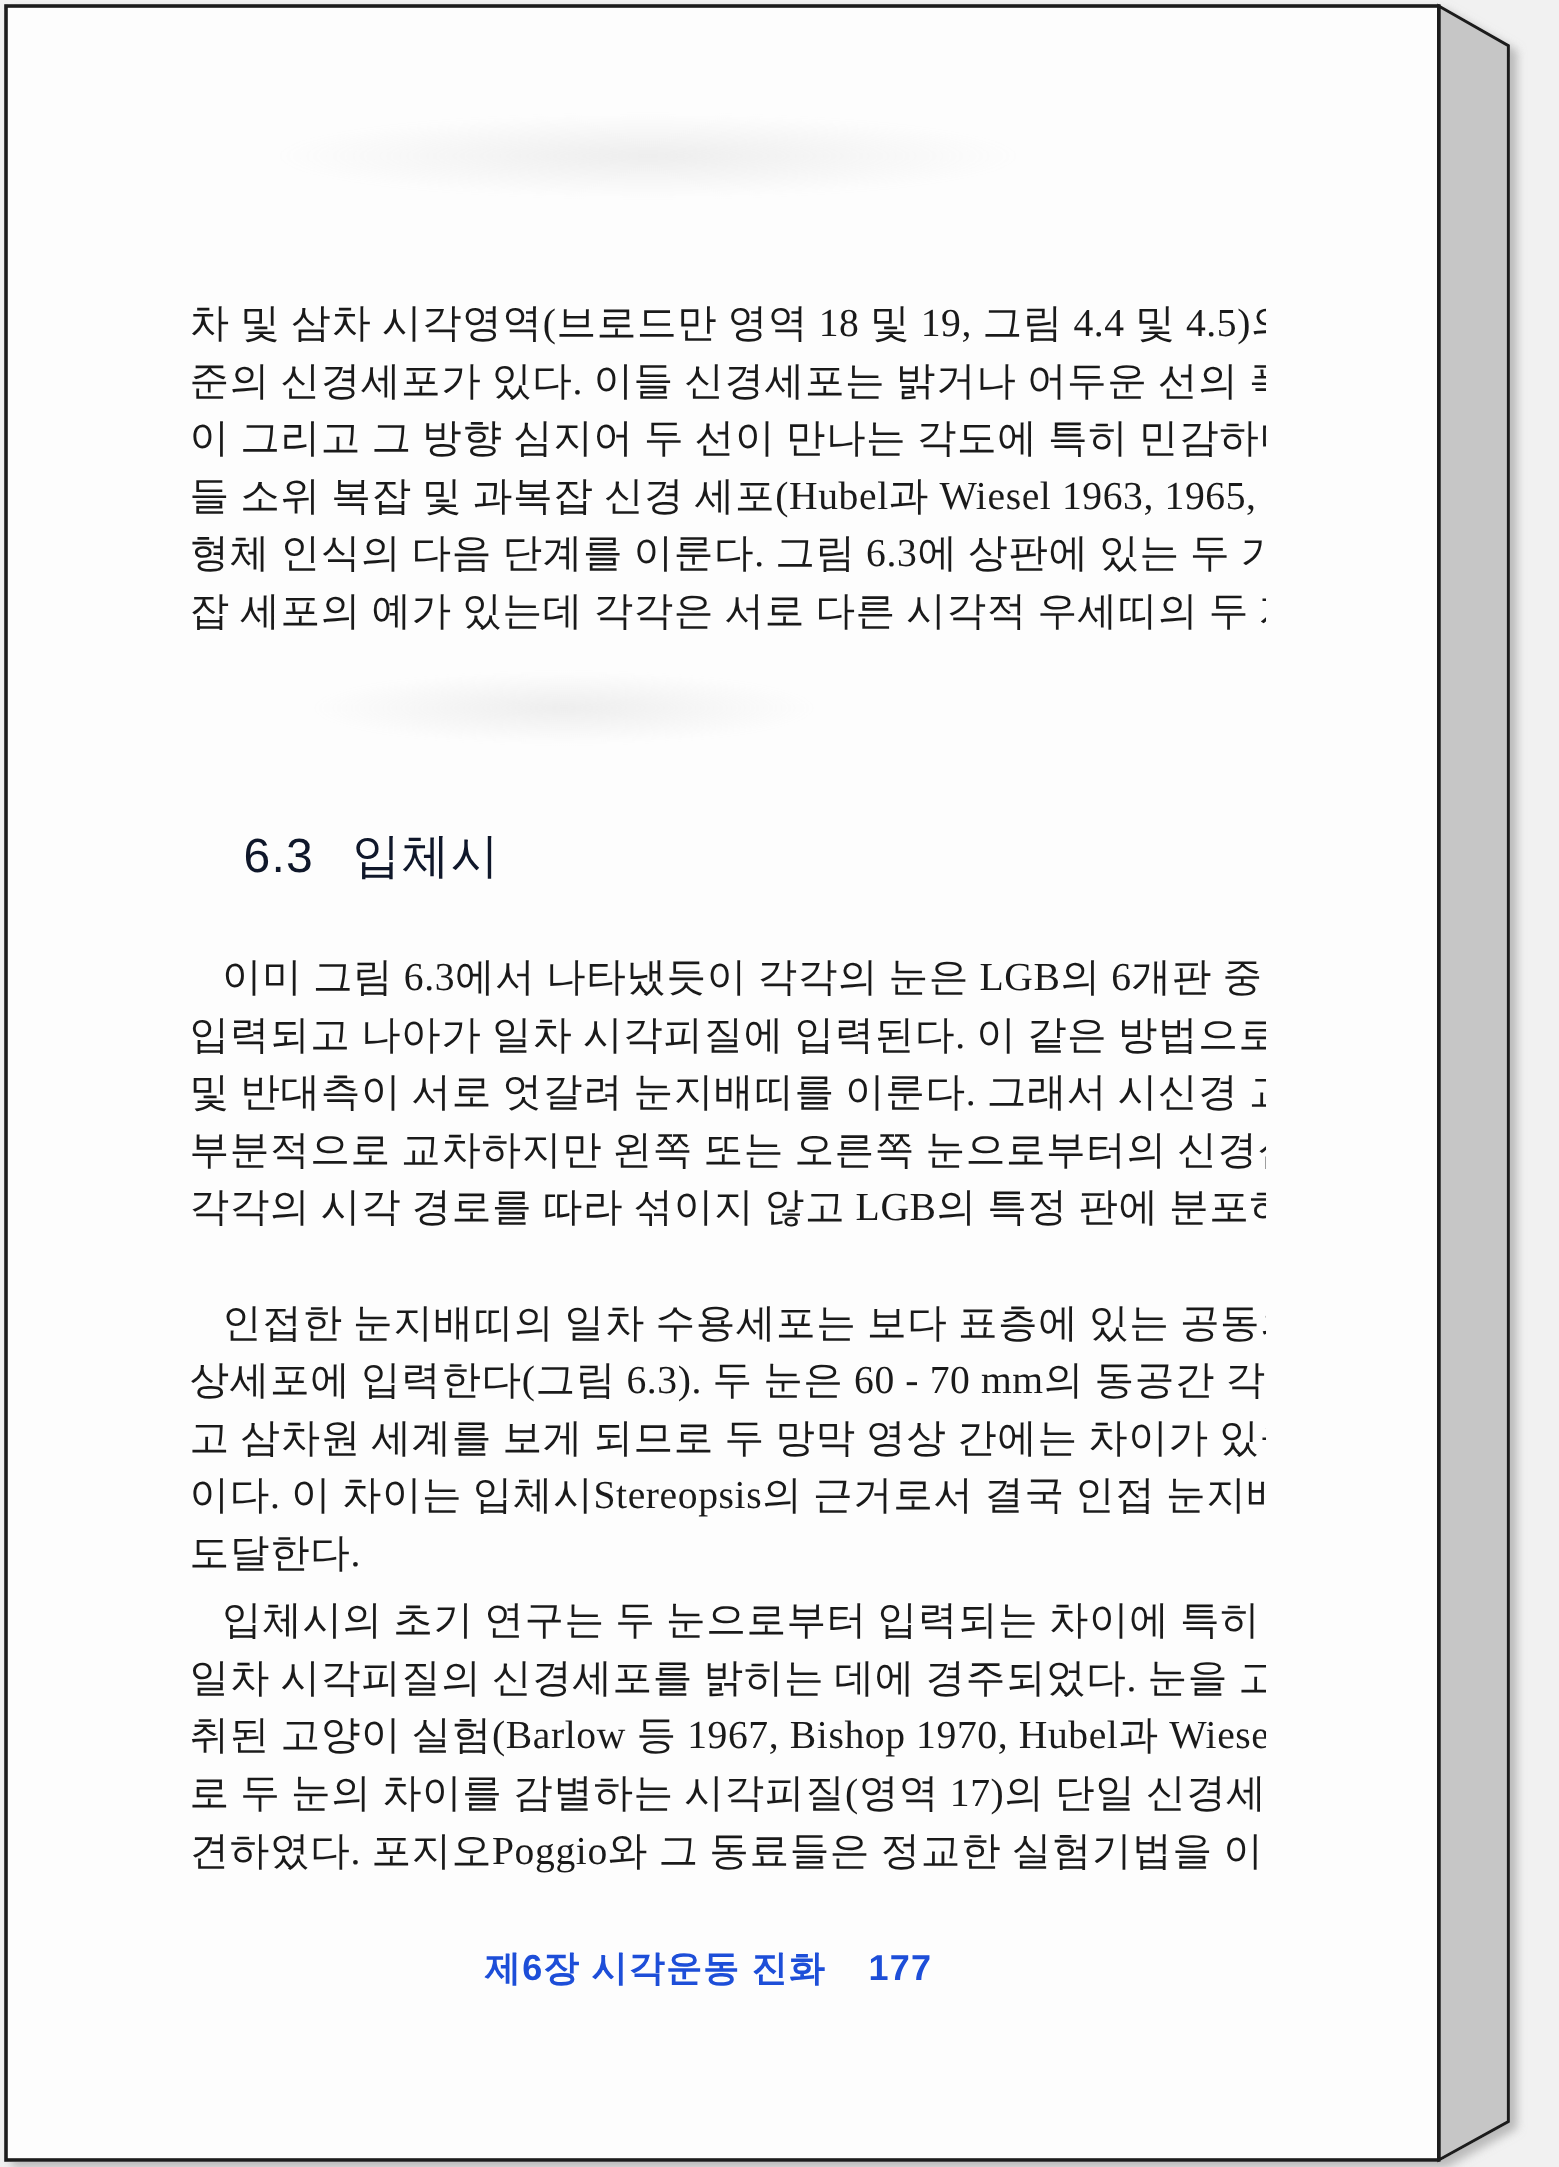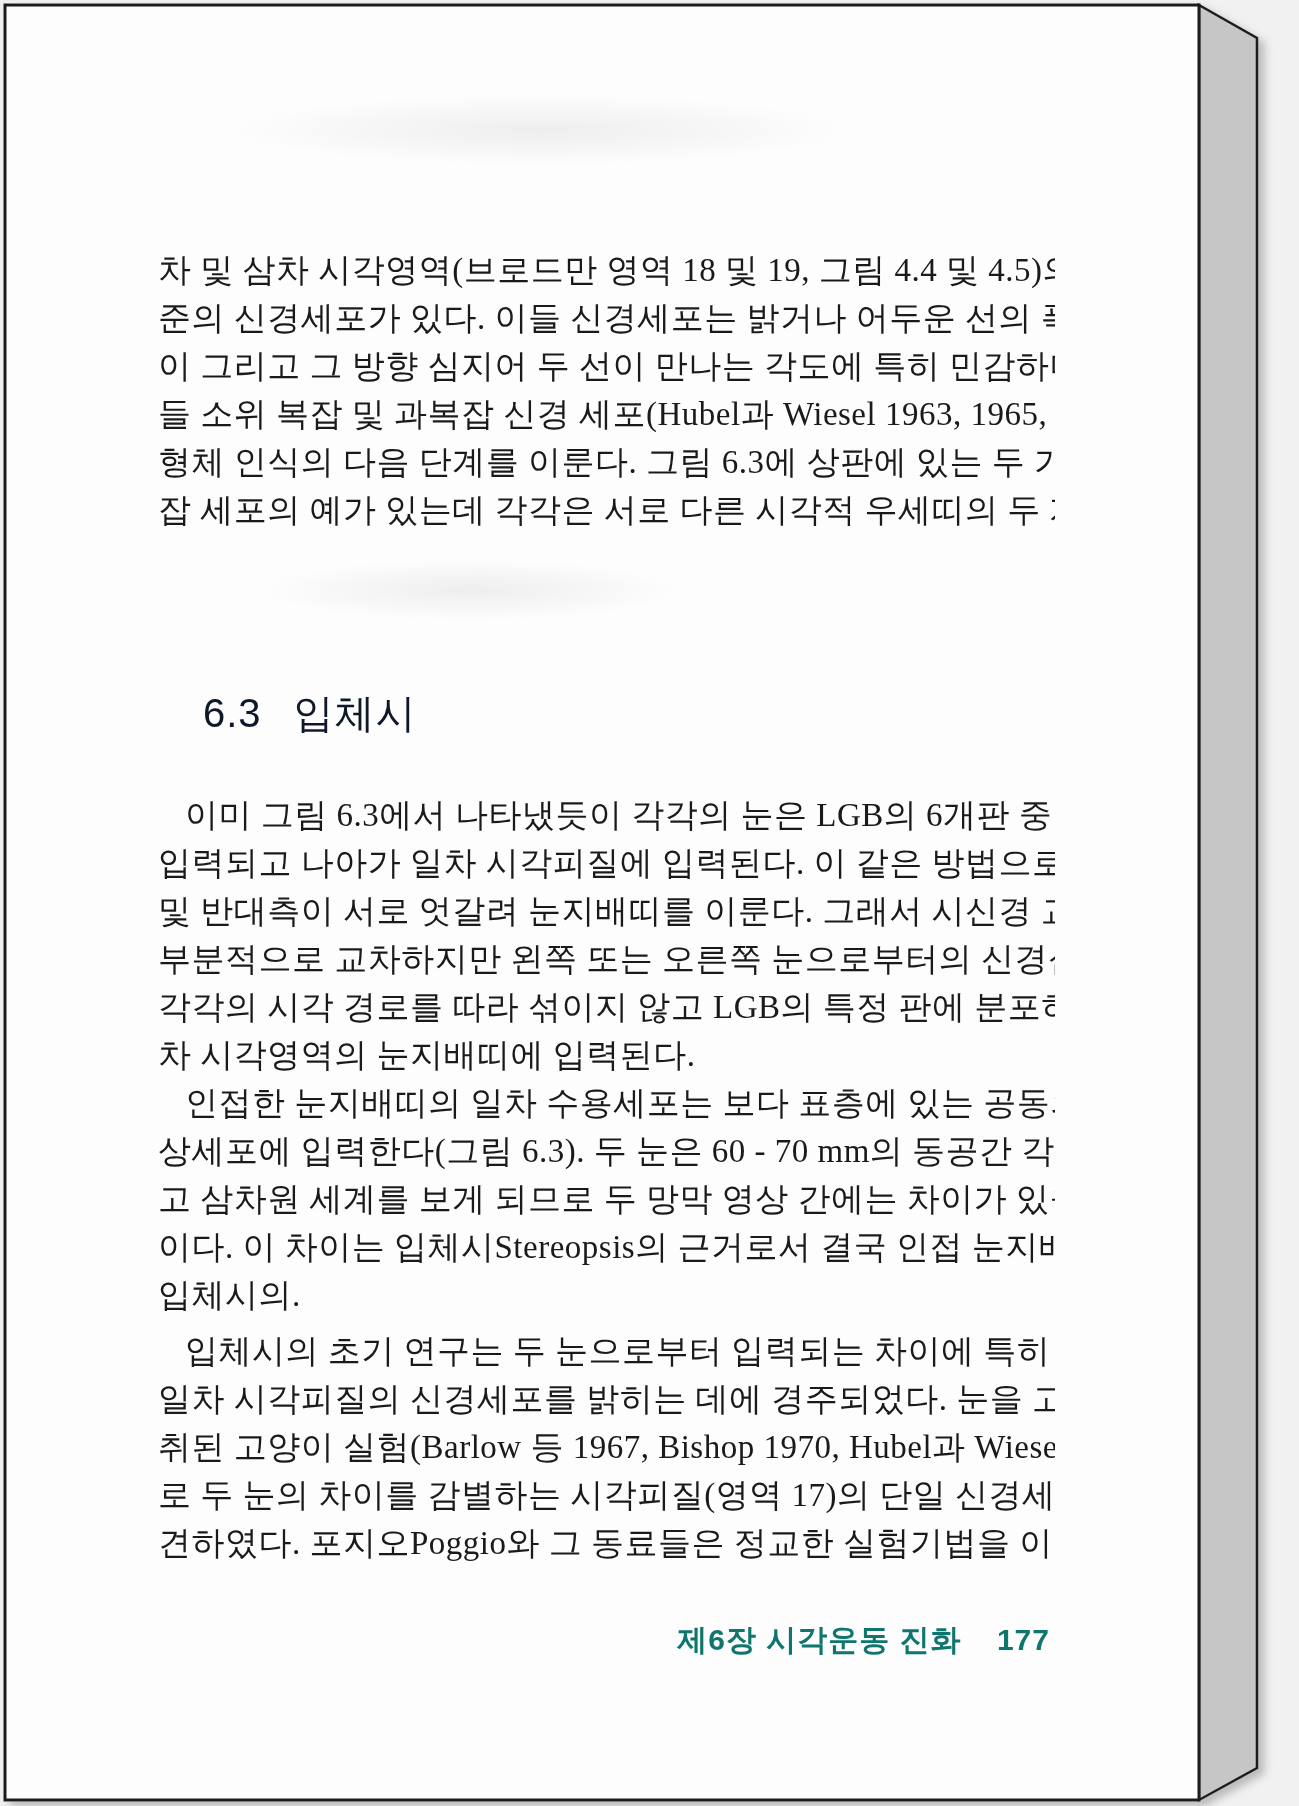--- a/index.html
+++ b/index.html
@@ -59,28 +59,28 @@
     display: flex;
     gap: 32px;
     align-items: baseline;
     font-family: "Liberation Sans", sans-serif;
     font-size: 40px;
     color: #0f172a;
     letter-spacing: 1px;
   }
   .footer {
     position: absolute;
-    left: 153px;
+    left: 142px;
     top: 1620px;
     width: 897px;
-    text-align: right;
+    text-align: center;
     font-family: "Liberation Sans", sans-serif;
     font-weight: bold;
     font-size: 30px;
-    color: #0f766e;
+    color: #1d4ed8;
     letter-spacing: 1px;
   }
   .footer .pageno {
     margin-left: 26px;
   }
   .smudge {
     position: absolute;
     border-radius: 50%;
     background: radial-gradient(closest-side, rgba(185,185,185,0.22), rgba(185,185,185,0));
     filter: blur(2px);
@@ -123,29 +123,28 @@
       <span>6.3</span>
       <span>입체시</span>
     </div>
 
     <div class="para" style="top:791px">
       <div class="line just indent">이미 그림 6.3에서 나타냈듯이 각각의 눈은 LGB의 6개판 중 3 개에</div>
       <div class="line just">입력되고 나아가 일차 시각피질에 입력된다. 이 같은 방법으로 동측</div>
       <div class="line just">및 반대측이 서로 엇갈려 눈지배띠를 이룬다. 그래서 시신경 교차에서</div>
       <div class="line just">부분적으로 교차하지만 왼쪽 또는 오른쪽 눈으로부터의 신경섬유는</div>
       <div class="line just">각각의 시각 경로를 따라 섞이지 않고 LGB의 특정 판에 분포하고 일</div>
-      <div class="line lastline">차 시각영역의 눈지배띠에 입력된다.</div>
     </div>
 
     <div class="para" style="top:1079px">
       <div class="line just indent">인접한 눈지배띠의 일차 수용세포는 보다 표층에 있는 공동의 추</div>
       <div class="line just">상세포에 입력한다(그림 6.3). 두 눈은 60 - 70 mm의 동공간 각격을 갖</div>
       <div class="line just">고 삼차원 세계를 보게 되므로 두 망막 영상 간에는 차이가 있을 것</div>
       <div class="line just">이다. 이 차이는 입체시Stereopsis의 근거로서 결국 인접 눈지배띠에</div>
-      <div class="line lastline">입체시의.</div>
+      <div class="line lastline">도달한다.</div>
     </div>
 
     <div class="para" style="top:1327px">
       <div class="line just indent">입체시의 초기 연구는 두 눈으로부터 입력되는 차이에 특히 민감한</div>
       <div class="line just">일차 시각피질의 신경세포를 밝히는 데에 경주되었다. 눈을 고정한 마</div>
       <div class="line just">취된 고양이 실험(Barlow 등 1967, Bishop 1970, Hubel과 Wiesel 1970)으</div>
       <div class="line just">로 두 눈의 차이를 감별하는 시각피질(영역 17)의 단일 신경세포를 발</div>
       <div class="line just">견하였다. 포지오Poggio와 그 동료들은 정교한 실험기법을 이용하여</div>
     </div>
 

